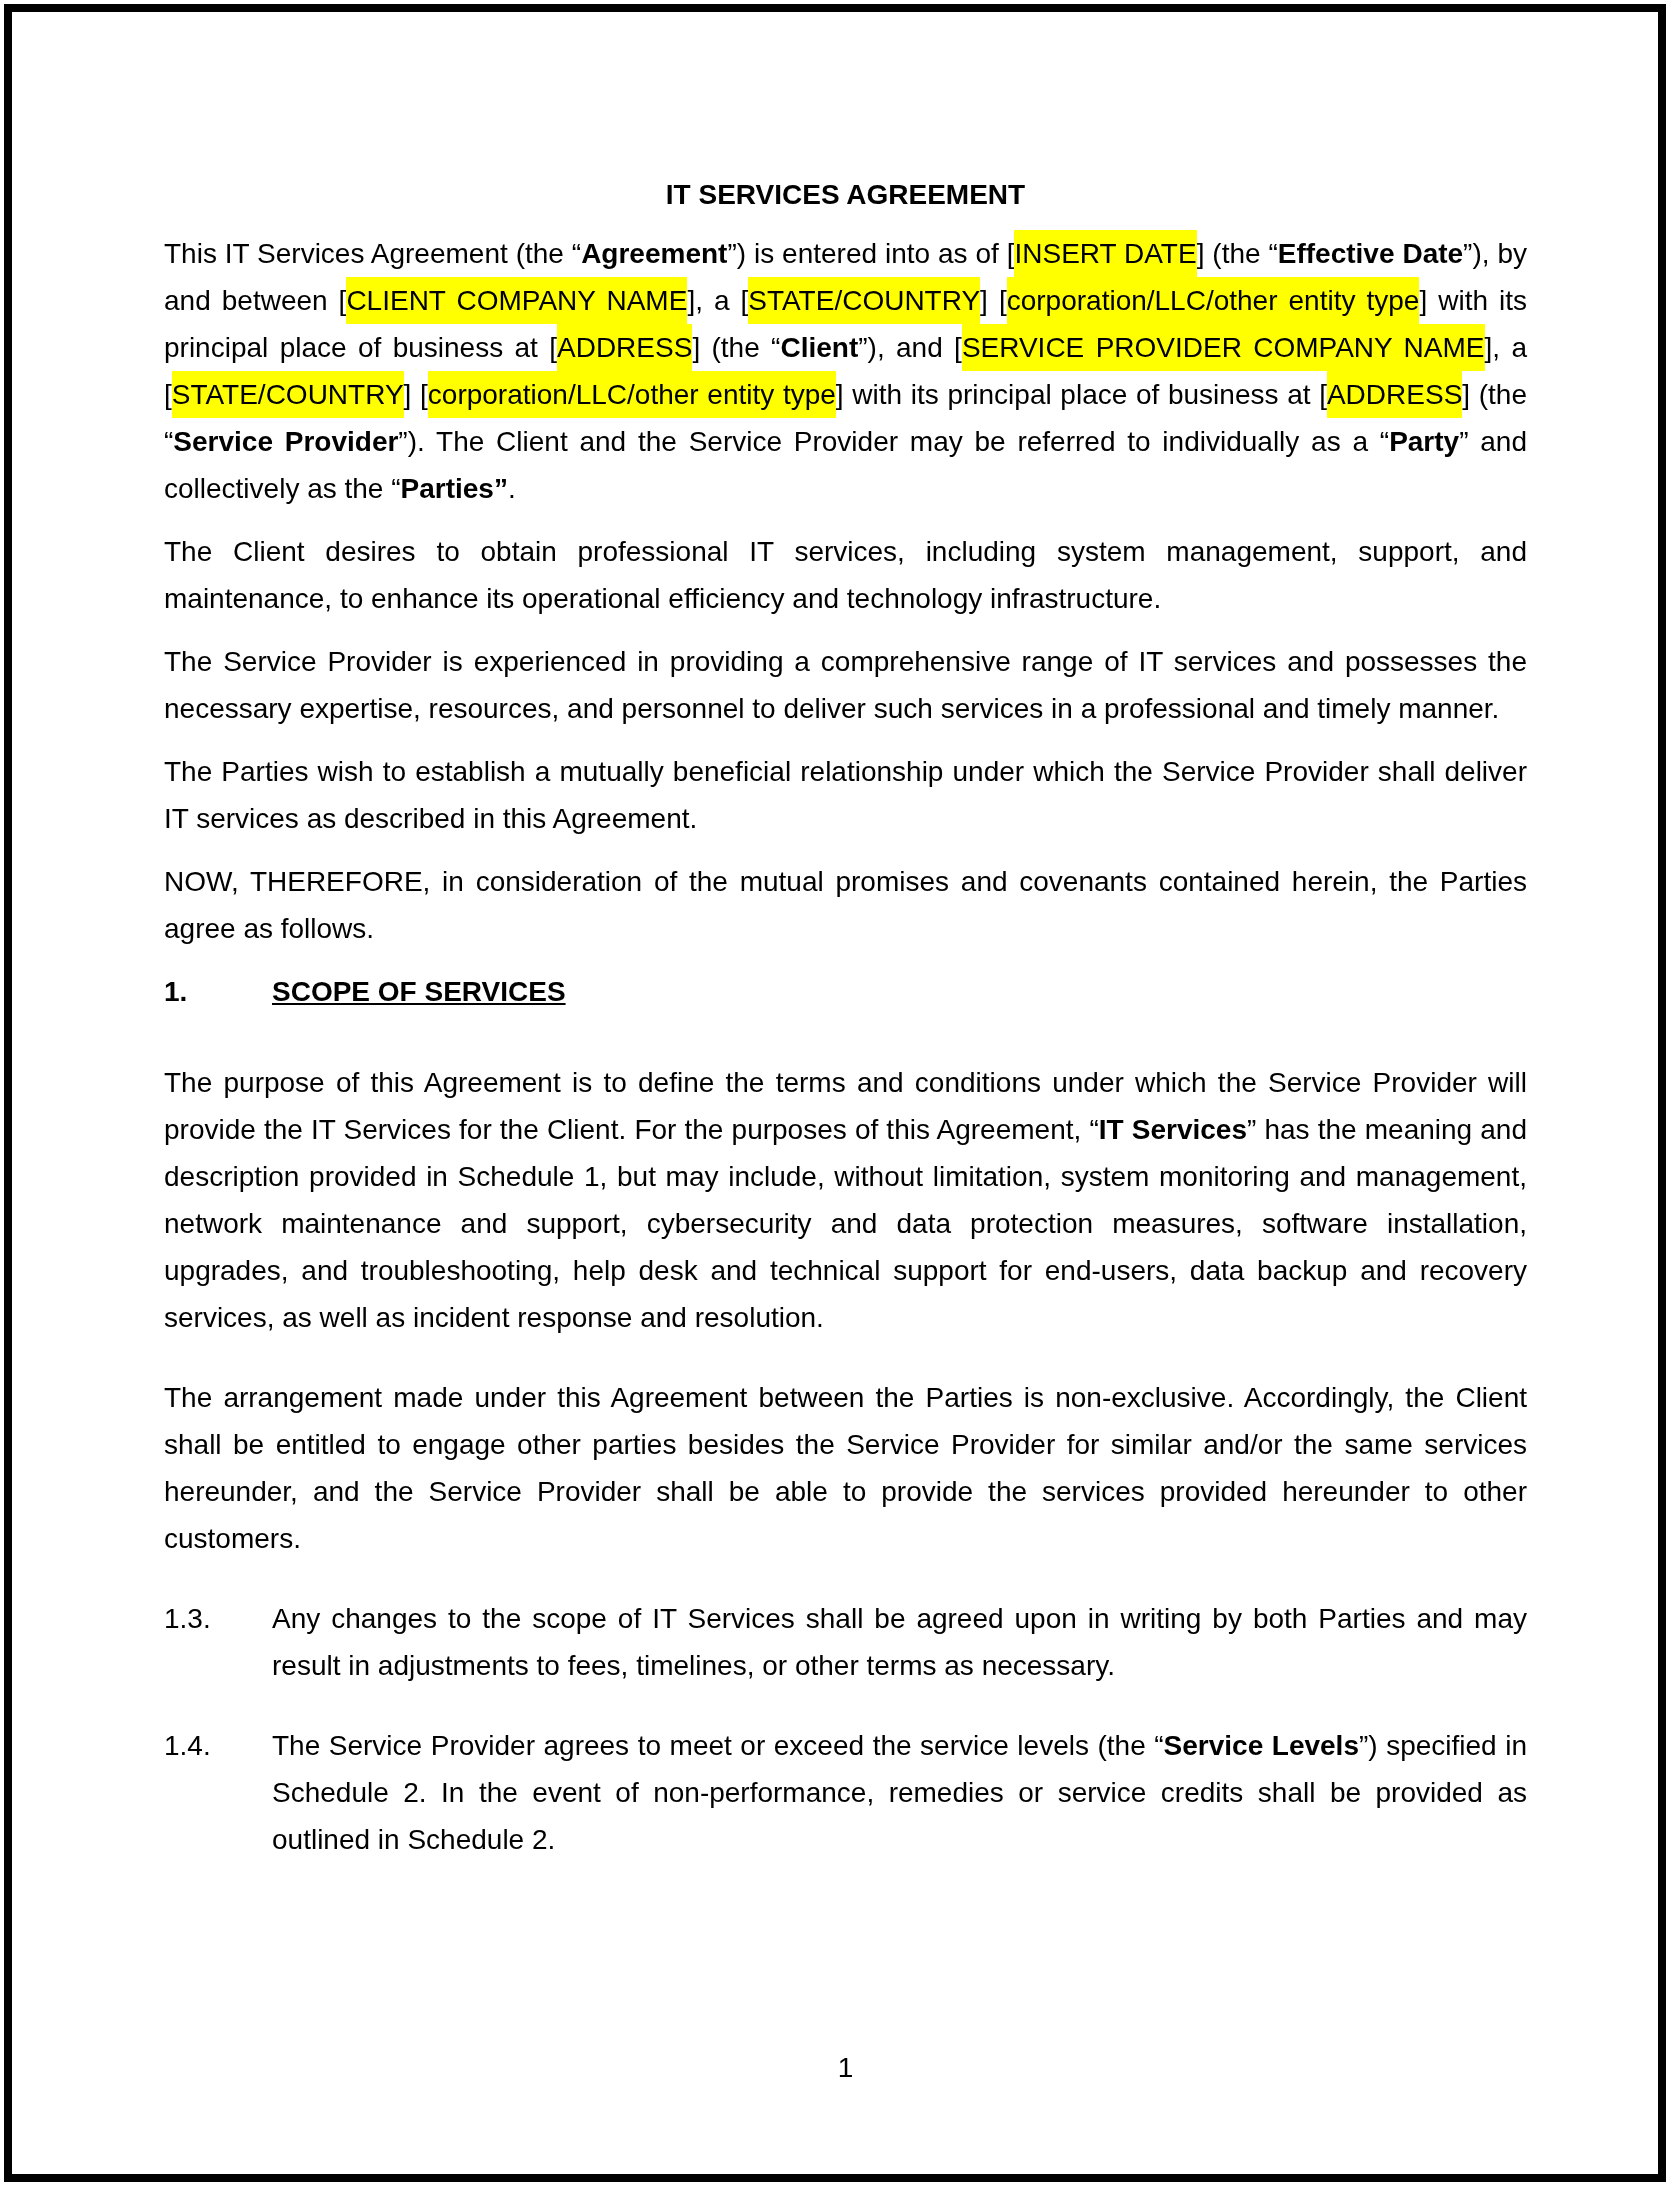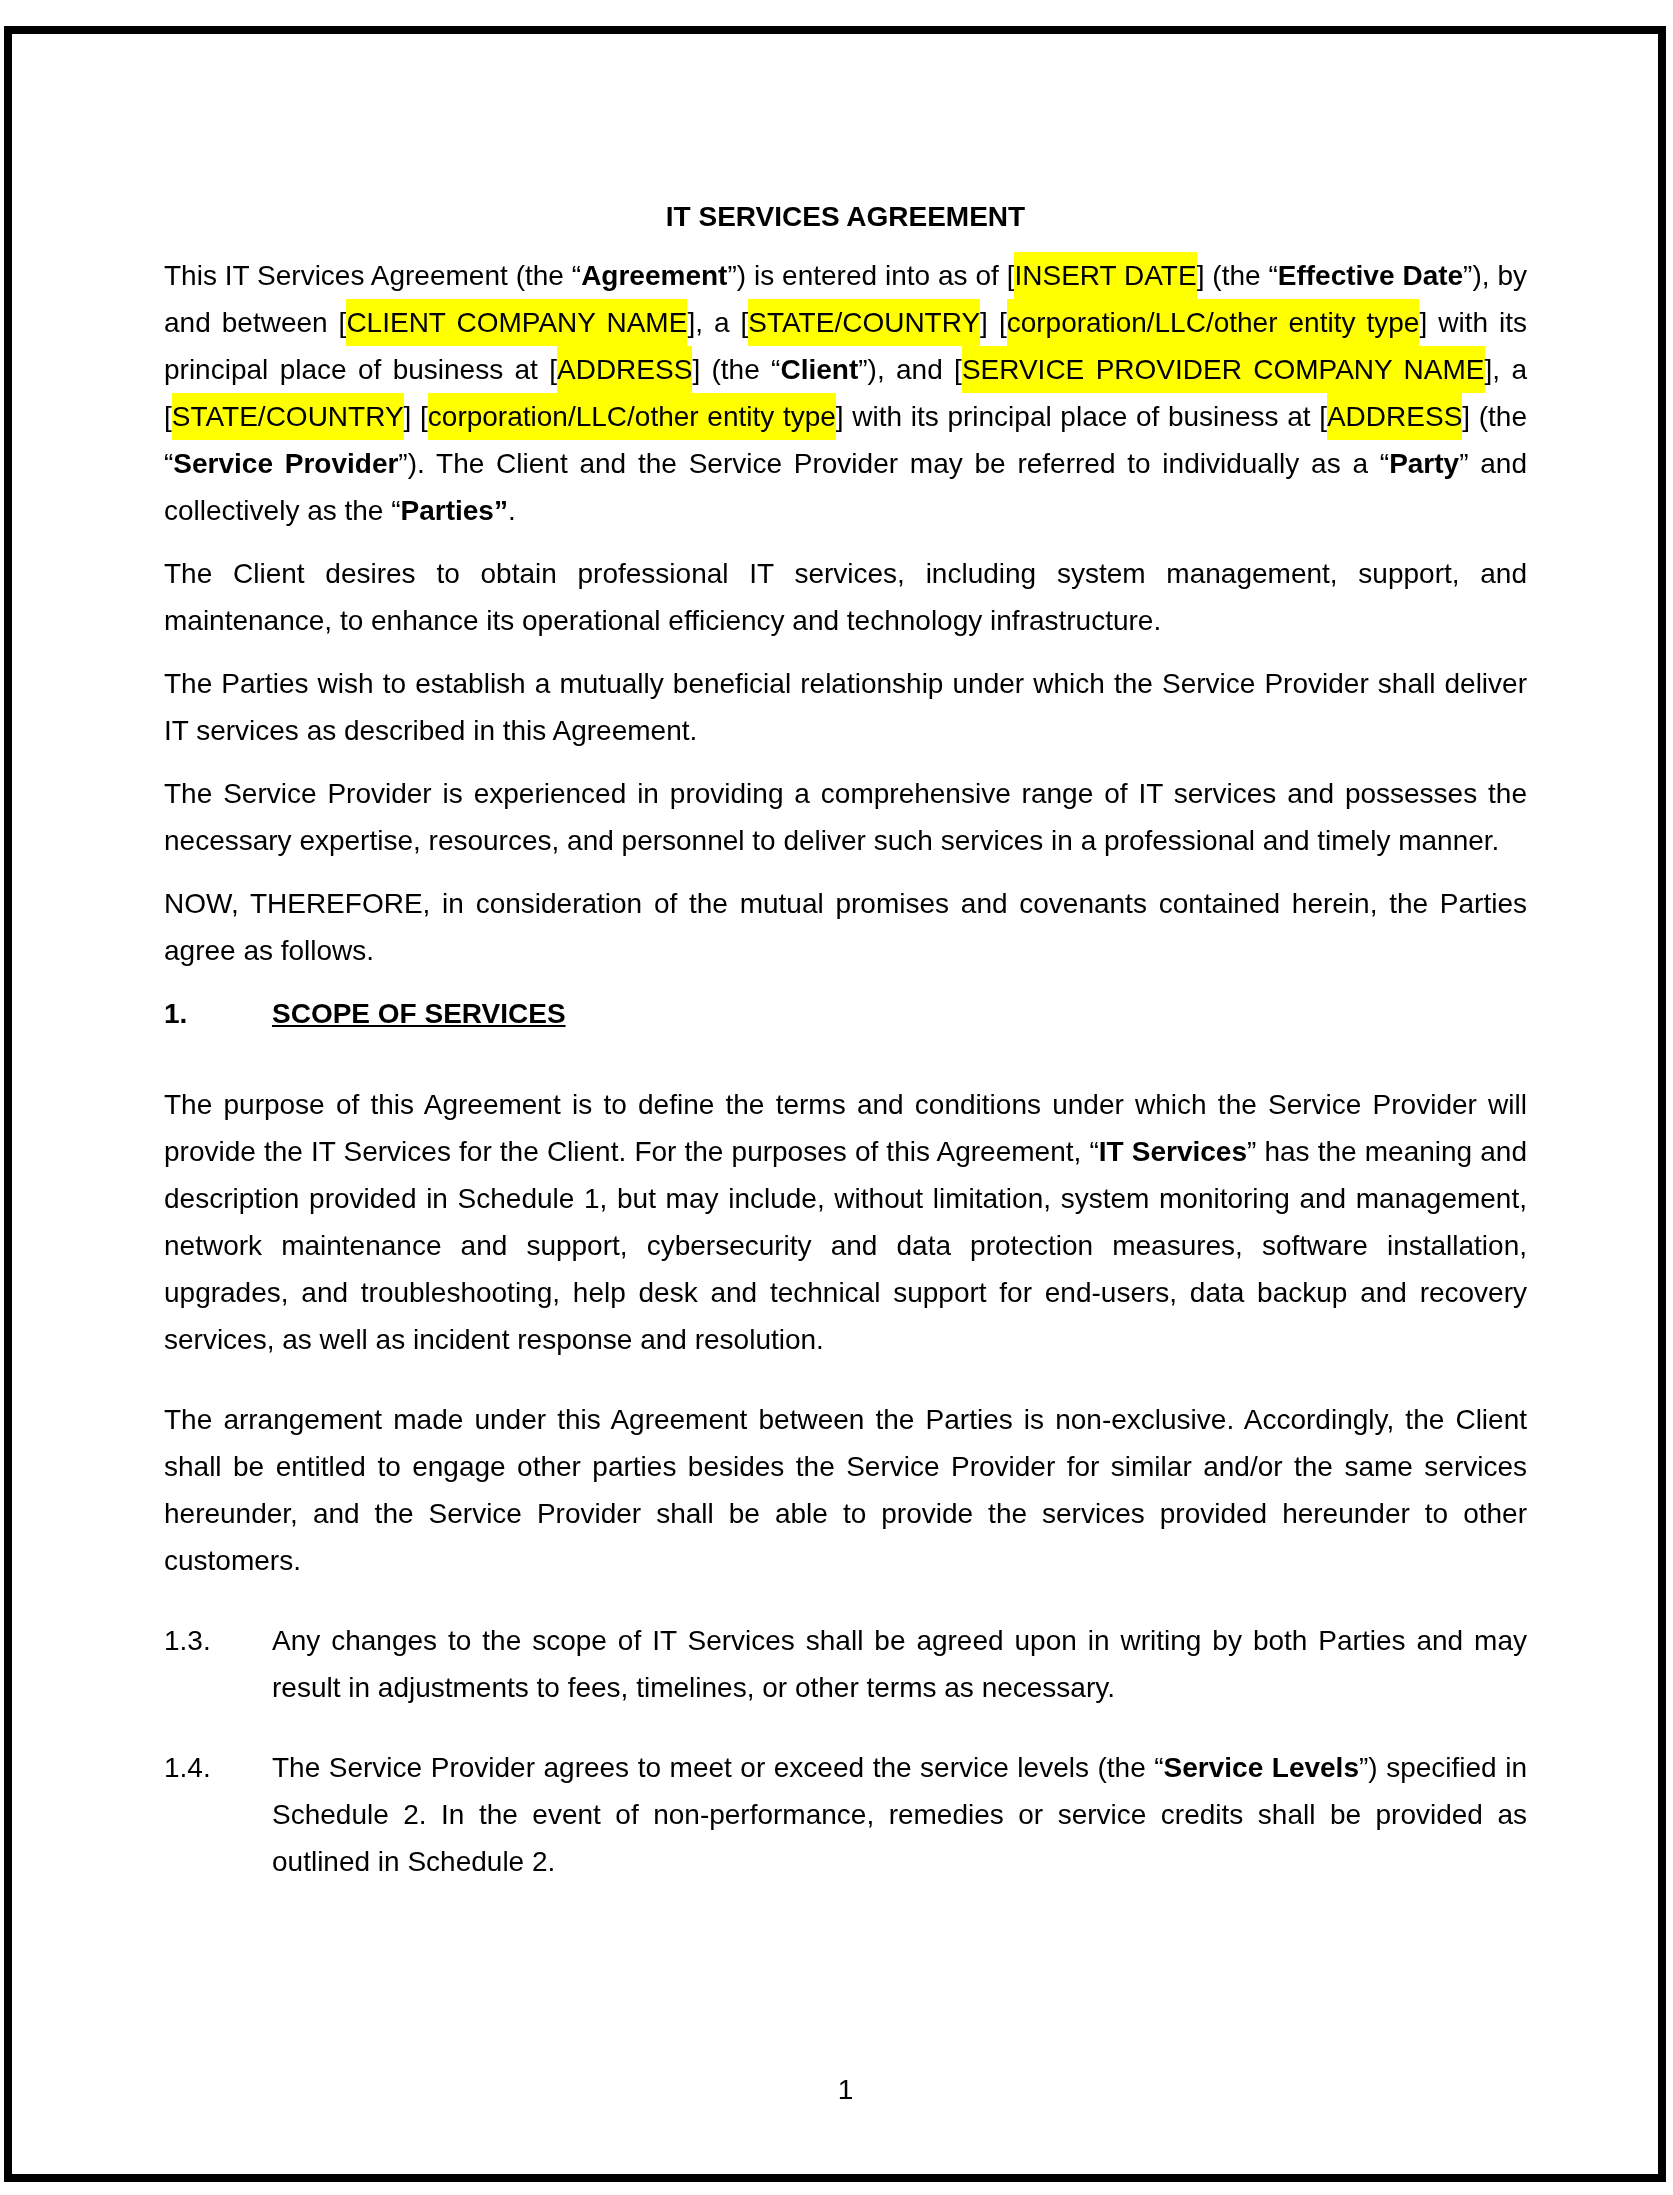--- a/index.html
+++ b/index.html
@@ -10,21 +10,20 @@
     background: var(--background, #ffffff);
     position: relative;
     overflow: hidden;
     font-family: "Liberation Sans", "DejaVu Sans", sans-serif;
     color: var(--text, #000000);
   }
   .page {
     position: absolute;
     inset: 0;
     background: var(--background, #ffffff);
-    margin-top: 22px;
   }
   .frame {
     position: absolute;
     top: 3.5px;
     left: 4.4px;
     right: 8px;
     bottom: 13px;
     border: 8px solid var(--border, #000000);
     pointer-events: none;
   }
@@ -87,22 +86,22 @@
 
 <div class="page">
   <div class="frame"></div>
 
   <div class="content">
 
     <div class="doc-title">IT SERVICES AGREEMENT</div>
 
     <p class="para"><span>This IT Services Agreement (the “</span><span class="b">Agreement</span><span>”) is entered into as of [</span><span class="hl">INSERT DATE</span><span>] (the “</span><span class="b">Effective Date</span><span>”), by and between [</span><span class="hl">CLIENT COMPANY NAME</span><span>], a [</span><span class="hl">STATE/COUNTRY</span><span>] [</span><span class="hl">corporation/LLC/other entity type</span><span>] with its principal place of business at [</span><span class="hl">ADDRESS</span><span>] (the “</span><span class="b">Client</span><span>”), and [</span><span class="hl">SERVICE PROVIDER COMPANY NAME</span><span>], a [</span><span class="hl">STATE/COUNTRY</span><span>] [</span><span class="hl">corporation/LLC/other entity type</span><span>] with its principal place of business at [</span><span class="hl">ADDRESS</span><span>] (the “</span><span class="b">Service Provider</span><span>”). The Client and the Service Provider may be referred to individually as a “</span><span class="b">Party</span><span>” and collectively as the “</span><span class="b">Parties”</span><span>.</span></p>
     <p class="para"><span>The Client desires to obtain professional IT services, including system management, support, and maintenance, to enhance its operational efficiency and technology infrastructure.</span></p>
+    <p class="para"><span>The Service Provider is experienced in providing a comprehensive range of IT services and possesses the necessary expertise, resources, and personnel to deliver such services in a professional and timely manner.</span></p>
     <p class="para"><span>The Parties wish to establish a mutually beneficial relationship under which the Service Provider shall deliver IT services as described in this Agreement.</span></p>
-    <p class="para"><span>The Service Provider is experienced in providing a comprehensive range of IT services and possesses the necessary expertise, resources, and personnel to deliver such services in a professional and timely manner.</span></p>
     <p class="para"><span>NOW, THEREFORE, in consideration of the mutual promises and covenants contained herein, the Parties agree as follows.</span></p>
 
     <div class="clause section-heading">
       <span class="num">1.</span>
       <span class="body">SCOPE OF SERVICES</span>
     </div>
 
     <div class="clause">
       <span class="body"><span>The purpose of this Agreement is to define the terms and conditions under which the Service Provider will provide the IT Services for the Client. For the purposes of this Agreement, “</span><span class="b">IT Services</span><span>” has the meaning and description provided in Schedule 1, but may include, without limitation, system monitoring and management, network maintenance and support, cybersecurity and data protection measures, software installation, upgrades, and troubleshooting, help desk and technical support for end-users, data backup and recovery services, as well as incident response and resolution.</span></span>
     </div>

